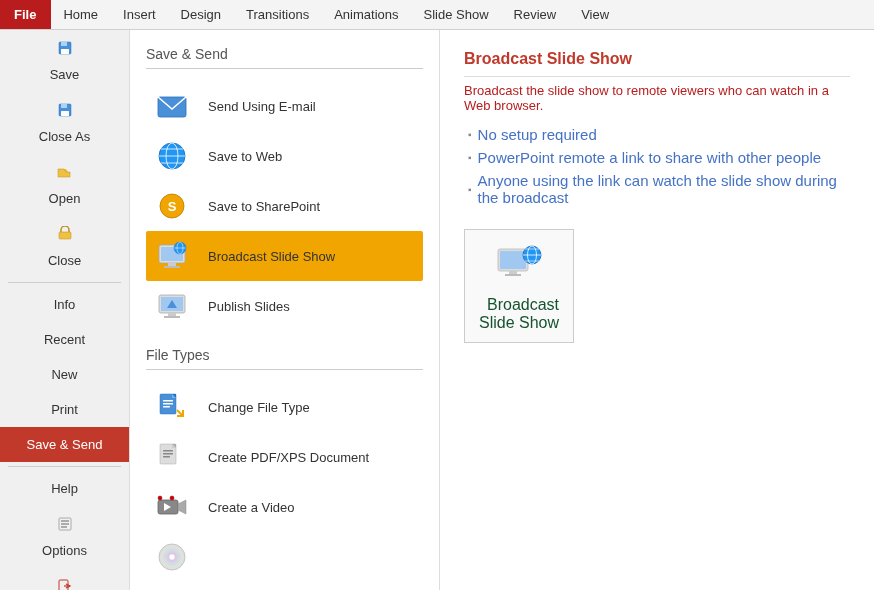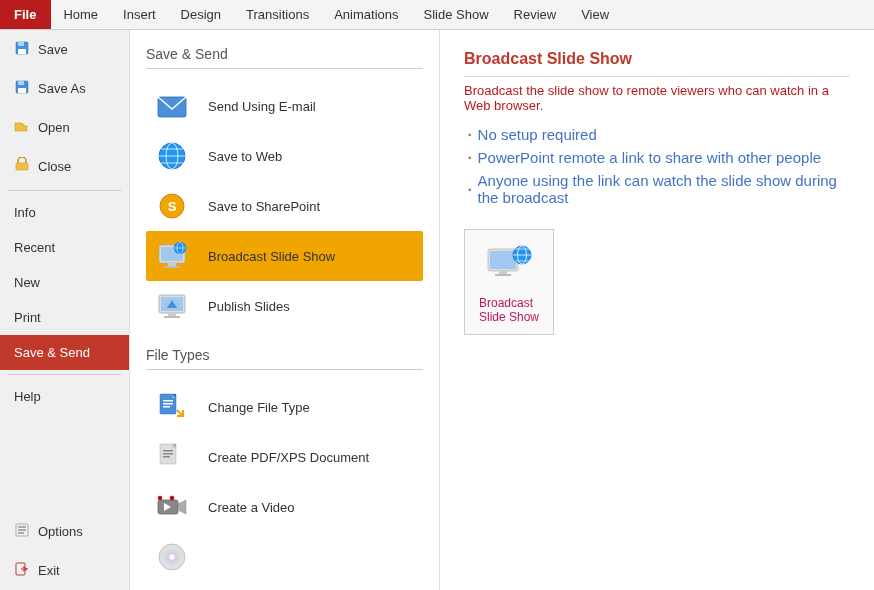--- a/index.html
+++ b/index.html
@@ -8,42 +8,42 @@
     
     .ribbon { display: flex; align-items: stretch; height: 30px; background: #f4f4f4; border-bottom: 1px solid #d0d0d0; }
     .ribbon-tab { padding: 0 12px; display: flex; align-items: center; cursor: pointer; font-size: 13px; color: #333; border-right: 1px solid transparent; }
     .ribbon-tab.active-file { background: #b91c1c; color: white; font-weight: bold; padding: 0 14px; }
 
     
     .main-container { display: flex; height: 560px; }
 
     
     .sidebar { width: 130px; background: #f0f0f0; border-right: 1px solid #ddd; display: flex; flex-direction: column; }
-    .sidebar-item { padding: 10px 14px; cursor: pointer; font-size: 13px; color: #333; display: flex; align-items: center; gap: 8px; }
+    .sidebar-item { padding: 10px 14px; cursor: pointer; font-size: 13px; color: #333; display: flex; align-items: center; gap: 8px; flex-direction: column; }
     .sidebar-item.active { background: #c0392b; color: white; }
 
     
     .middle-content { width: 310px; background: white; border-right: 1px solid #ddd; padding: 16px; overflow-y: auto; }
     .section-title { font-size: 14px; color: #555; font-weight: normal; border-bottom: 1px solid #ccc; padding-bottom: 6px; margin-bottom: 12px; }
     .menu-item { display: flex; align-items: center; gap: 18px; padding: 7px 8px; cursor: pointer; border-radius: 2px; }
     .menu-item.selected { background: #f0a500; }
     .menu-item .item-icon { width: 36px; height: 36px; flex-shrink: 0; display: flex; align-items: center; justify-content: center; }
     .menu-item .item-label { font-size: 13px; color: #333; }
     .menu-item.selected .item-label { color: #333; font-weight: 500; }
 
     
     .right-panel { flex: 1; background: white; padding: 20px 24px; }
     .panel-title { font-size: 16px; color: #c0392b; font-weight: bold; margin-bottom: 6px; border-bottom: 1px solid #ddd; padding-bottom: 8px; }
     .panel-desc { font-size: 13px; color: #b91c1c; margin-bottom: 10px; }
     .bullet-list { list-style: none; margin-left: 4px; margin-bottom: 20px; }
     .bullet-list li { font-size: 15px; color: #4472c4; padding: 3px 0; display: flex; align-items: center; gap: 6px; }
     .bullet-list li::before { content: '▪'; color: #888; font-size: 10px; }
     .broadcast-button-area { border: 1px solid #ccc; display: inline-flex; flex-direction: column; align-items: center; padding: 10px 14px; gap: 8px; cursor: pointer; background: #f9f9f9; }
     .broadcast-button-area .btn-icon { width: 48px; height: 48px; display: flex; align-items: center; justify-content: center; }
-    .broadcast-button-area .btn-label { font-size: 12px; color: #be185d; text-align: left; }
+    .broadcast-button-area .btn-label { font-size: 16px; color: #14532d; text-align: right; }
   </style>
 </head>
 <body>
 
 <div class="ribbon">
   <div class="ribbon-tab active-file">File</div>
   <div class="ribbon-tab">Home</div>
   <div class="ribbon-tab">Insert</div>
   <div class="ribbon-tab">Design</div>
   <div class="ribbon-tab">Transitions</div>
@@ -69,21 +69,21 @@
     </div>
 
     <div class="sidebar-item">
       <span>
         <svg width="16" height="16" viewBox="0 0 16 16">
             <rect x="2" y="2" width="12" height="12" rx="1" fill="#4a90d9" stroke="#2a70b9" stroke-width="0.5"></rect>
             <rect x="4" y="2" width="6" height="4" fill="#aad4f5"></rect>
             <rect x="4" y="9" width="8" height="5" rx="0.5" fill="white"></rect>
           </svg>
       </span>
-      <span>Save As</span>
+      <span>Close As</span>
     </div>
 
     <div class="sidebar-item">
       <span>
         <svg width="16" height="16" viewBox="0 0 16 16">
             <path d="M1 5h8l2 3H1z" fill="#f0c040"></path>
             <path d="M1 5v8h12V8H9L7 5z" fill="#f0c040" stroke="#c09020" stroke-width="0.5"></path>
           </svg>
       </span>
       <span>Open</span>

